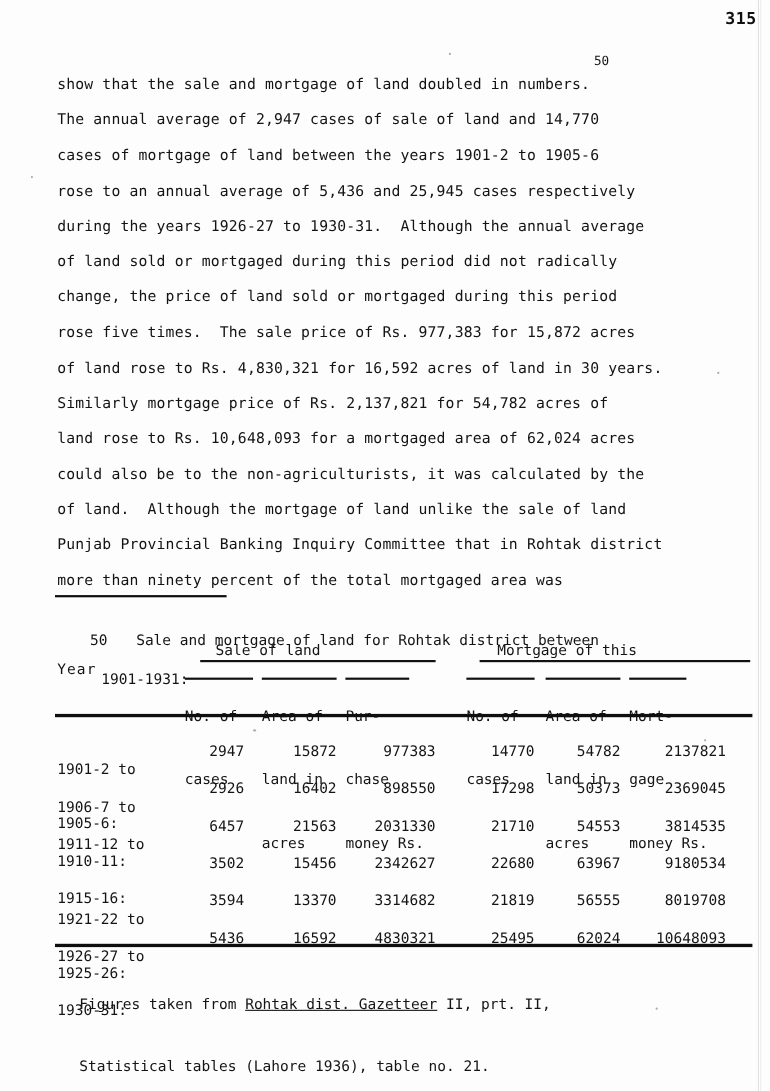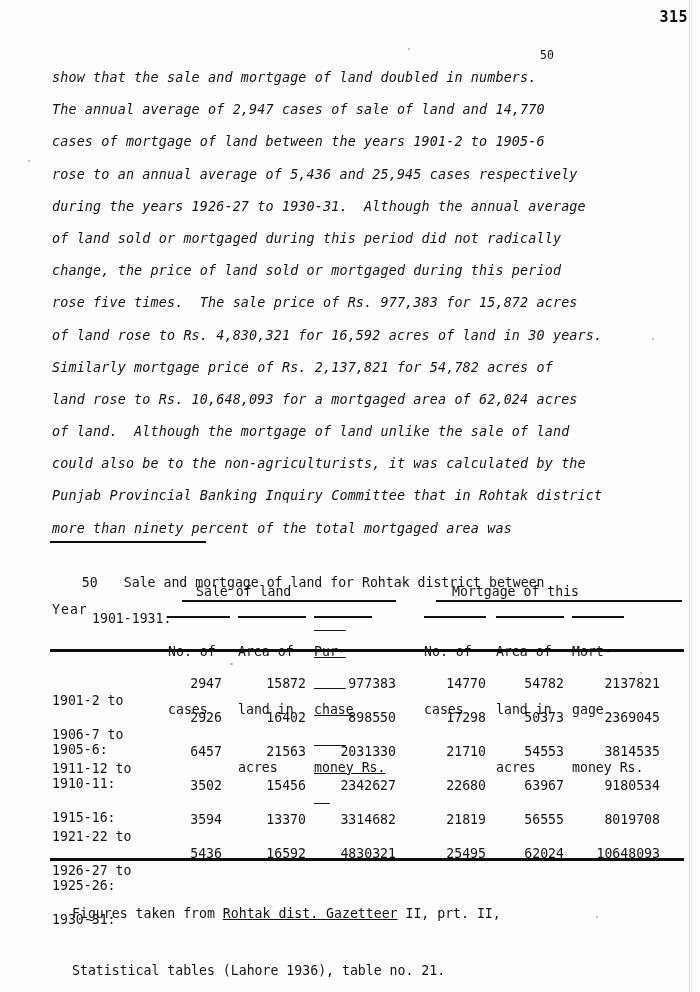--- a/index.html
+++ b/index.html
@@ -36,21 +36,20 @@
     top: 62px;
     width: 640px;
   }
   .body-line {
     height: 32.2px;
     line-height: 32.2px;
     font-size: 13.4px;
     letter-spacing: 0.15px;
     white-space: pre;
     color: #131313;
-    font-style: italic;
   }
   .sup-note {
     position: absolute;
     left: 540px;
     top: 50px;
     font-size: 11.5px;
     line-height: 1;
     color: #131313;
   }
 
@@ -130,21 +129,21 @@
   .sub-head {
     position: absolute;
     top: 602px;
     font-size: 13.2px;
     line-height: 15.2px;
     white-space: pre;
   }
   .sub-head span { display: block; margin-top: 12px; }
   #sub-sale-cases { left: 168px; }
   #sub-sale-area  { left: 238px; }
-  #sub-sale-money { left: 314px; text-decoration: underline; }
+  #sub-sale-money { left: 314px; }
   #sub-mort-cases { left: 424px; }
   #sub-mort-area  { left: 496px; }
   #sub-mort-money { left: 572px; }
 
   
   #table-body {
     position: absolute;
     left: 0;
     top: 660px;
     width: 700px;
@@ -216,22 +215,22 @@
     <div class="body-line">The annual average of 2,947 cases of sale of land and 14,770</div>
     <div class="body-line">cases of mortgage of land between the years 1901-2 to 1905-6</div>
     <div class="body-line">rose to an annual average of 5,436 and 25,945 cases respectively</div>
     <div class="body-line">during the years 1926-27 to 1930-31.  Although the annual average</div>
     <div class="body-line">of land sold or mortgaged during this period did not radically</div>
     <div class="body-line">change, the price of land sold or mortgaged during this period</div>
     <div class="body-line">rose five times.  The sale price of Rs. 977,383 for 15,872 acres</div>
     <div class="body-line">of land rose to Rs. 4,830,321 for 16,592 acres of land in 30 years.</div>
     <div class="body-line">Similarly mortgage price of Rs. 2,137,821 for 54,782 acres of</div>
     <div class="body-line">land rose to Rs. 10,648,093 for a mortgaged area of 62,024 acres</div>
+    <div class="body-line">could also be to the non-agriculturists, it was calculated by the</div>
     <div class="body-line">of land.  Although the mortgage of land unlike the sale of land</div>
-    <div class="body-line">could also be to the non-agriculturists, it was calculated by the</div>
     <div class="body-line">Punjab Provincial Banking Inquiry Committee that in Rohtak district</div>
     <div class="body-line">more than ninety percent of the total mortgaged area was</div>
   </div>
 
   <div class="sup-note">50</div>
 
   <div class="rule" id="short-rule"></div>
 
   <div id="table-caption">
     <span class="cap-num">50</span><span>Sale and mortgage of land for Rohtak district between</span>

